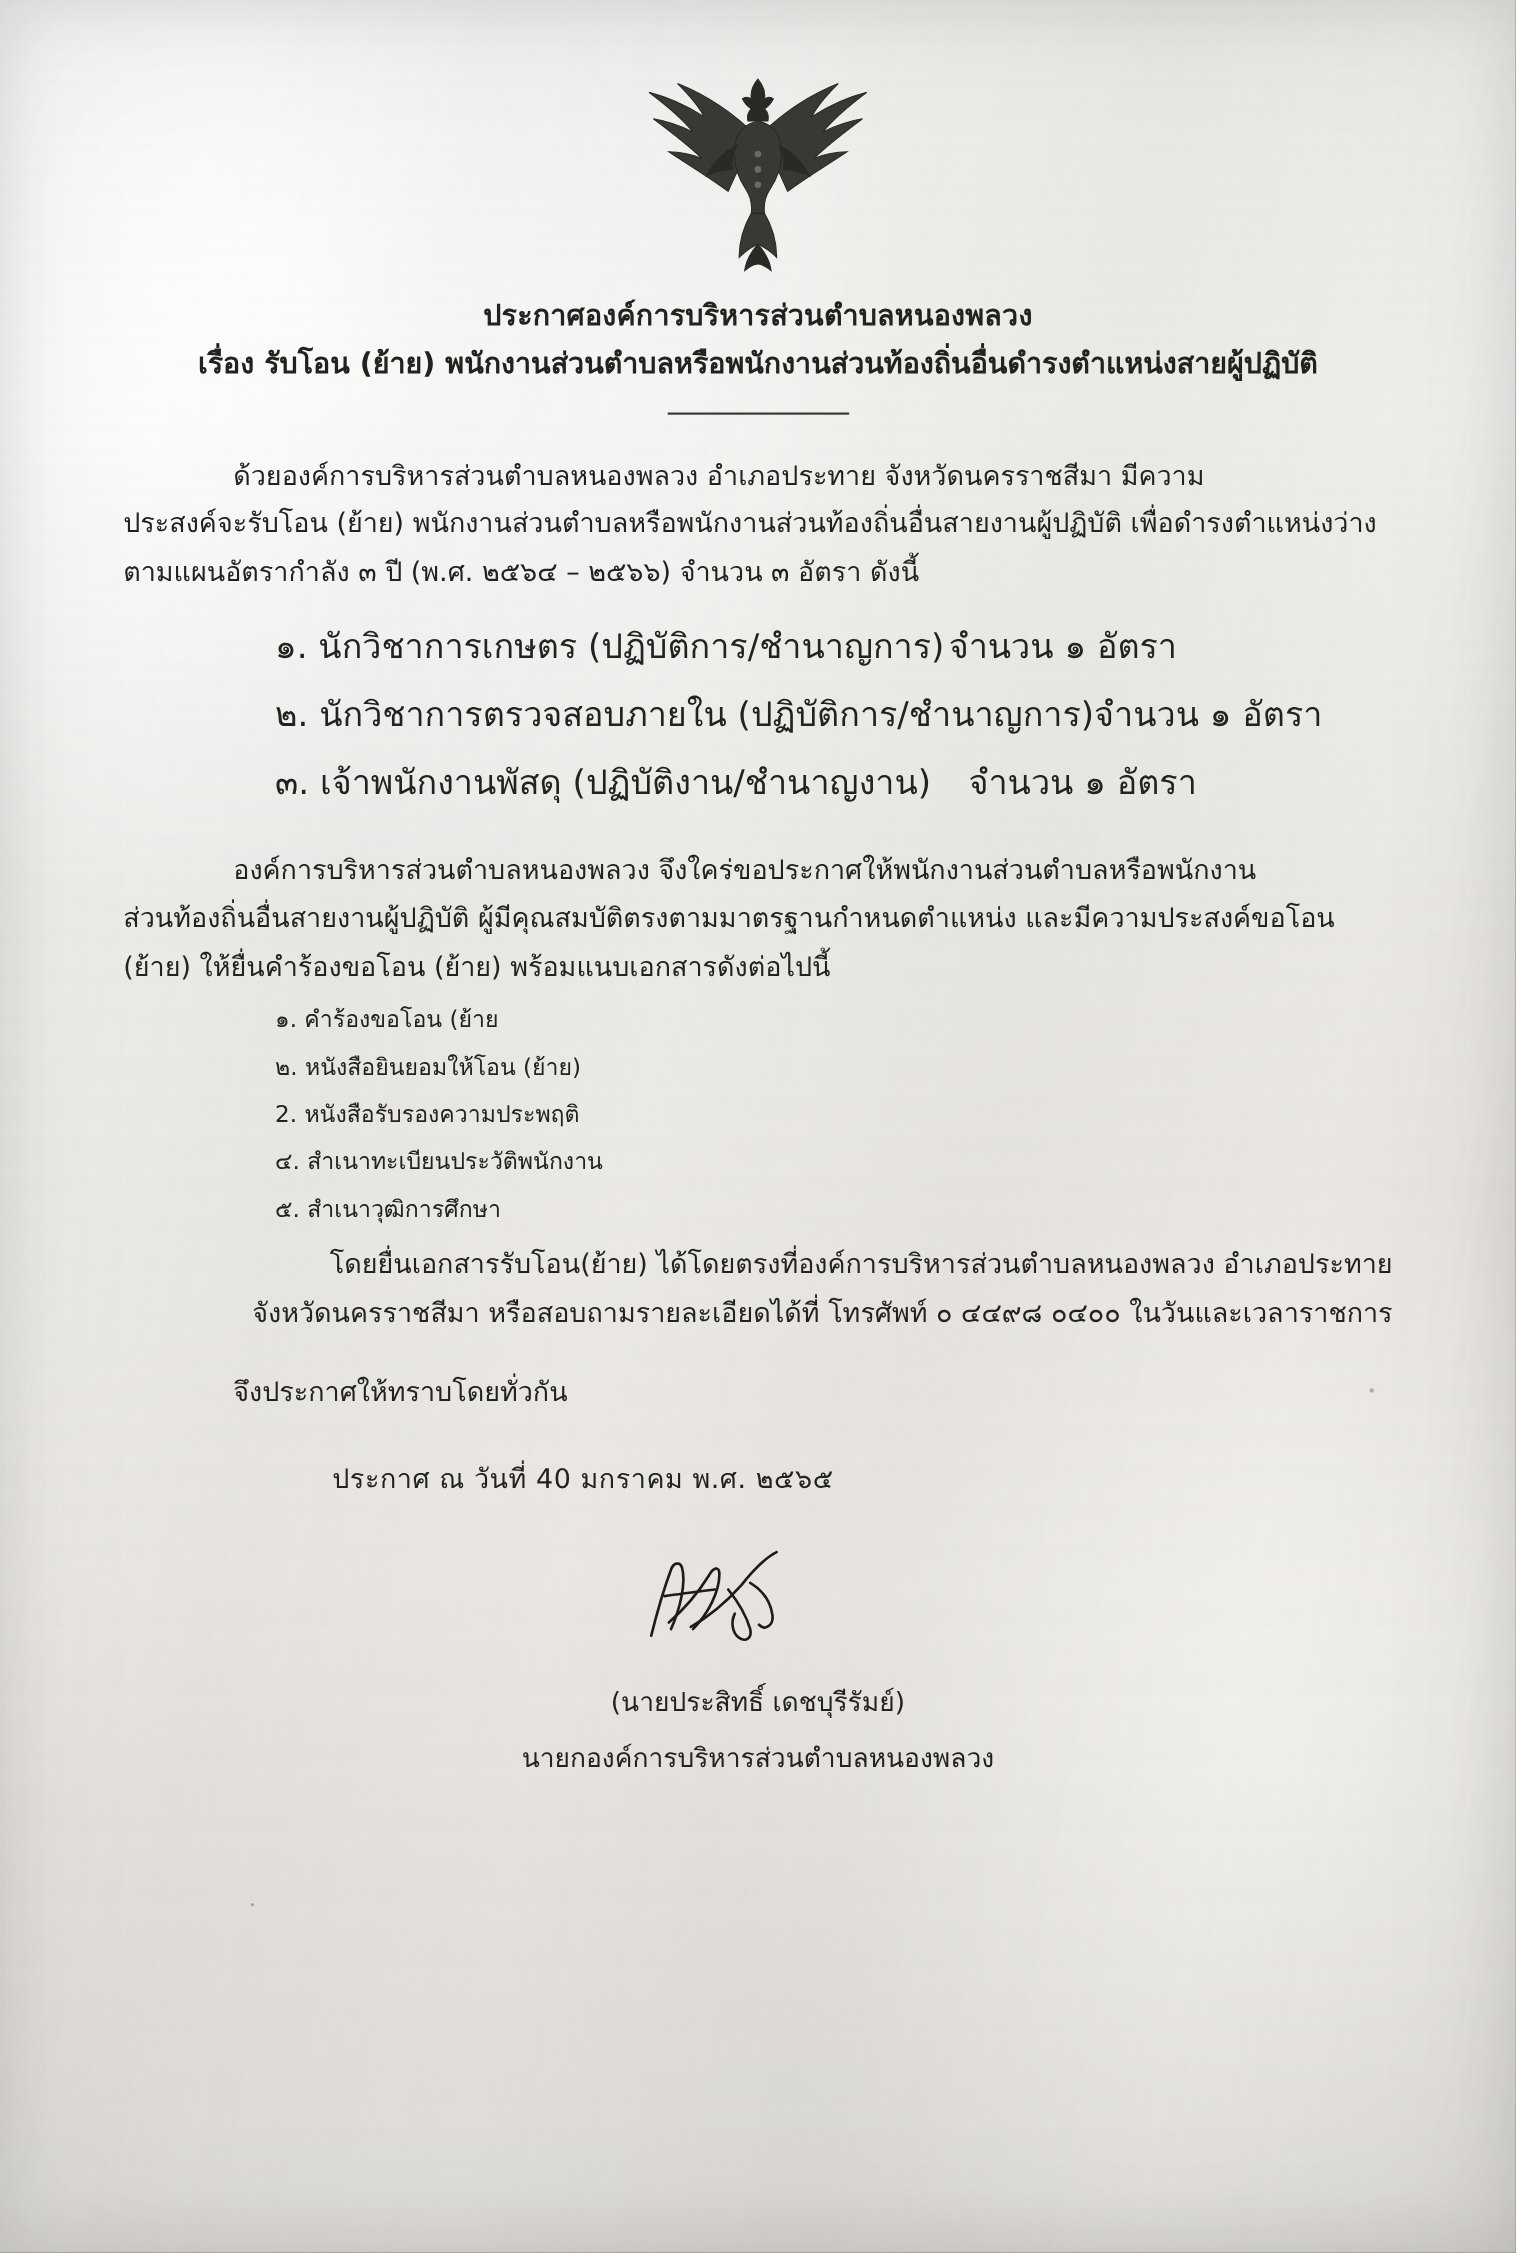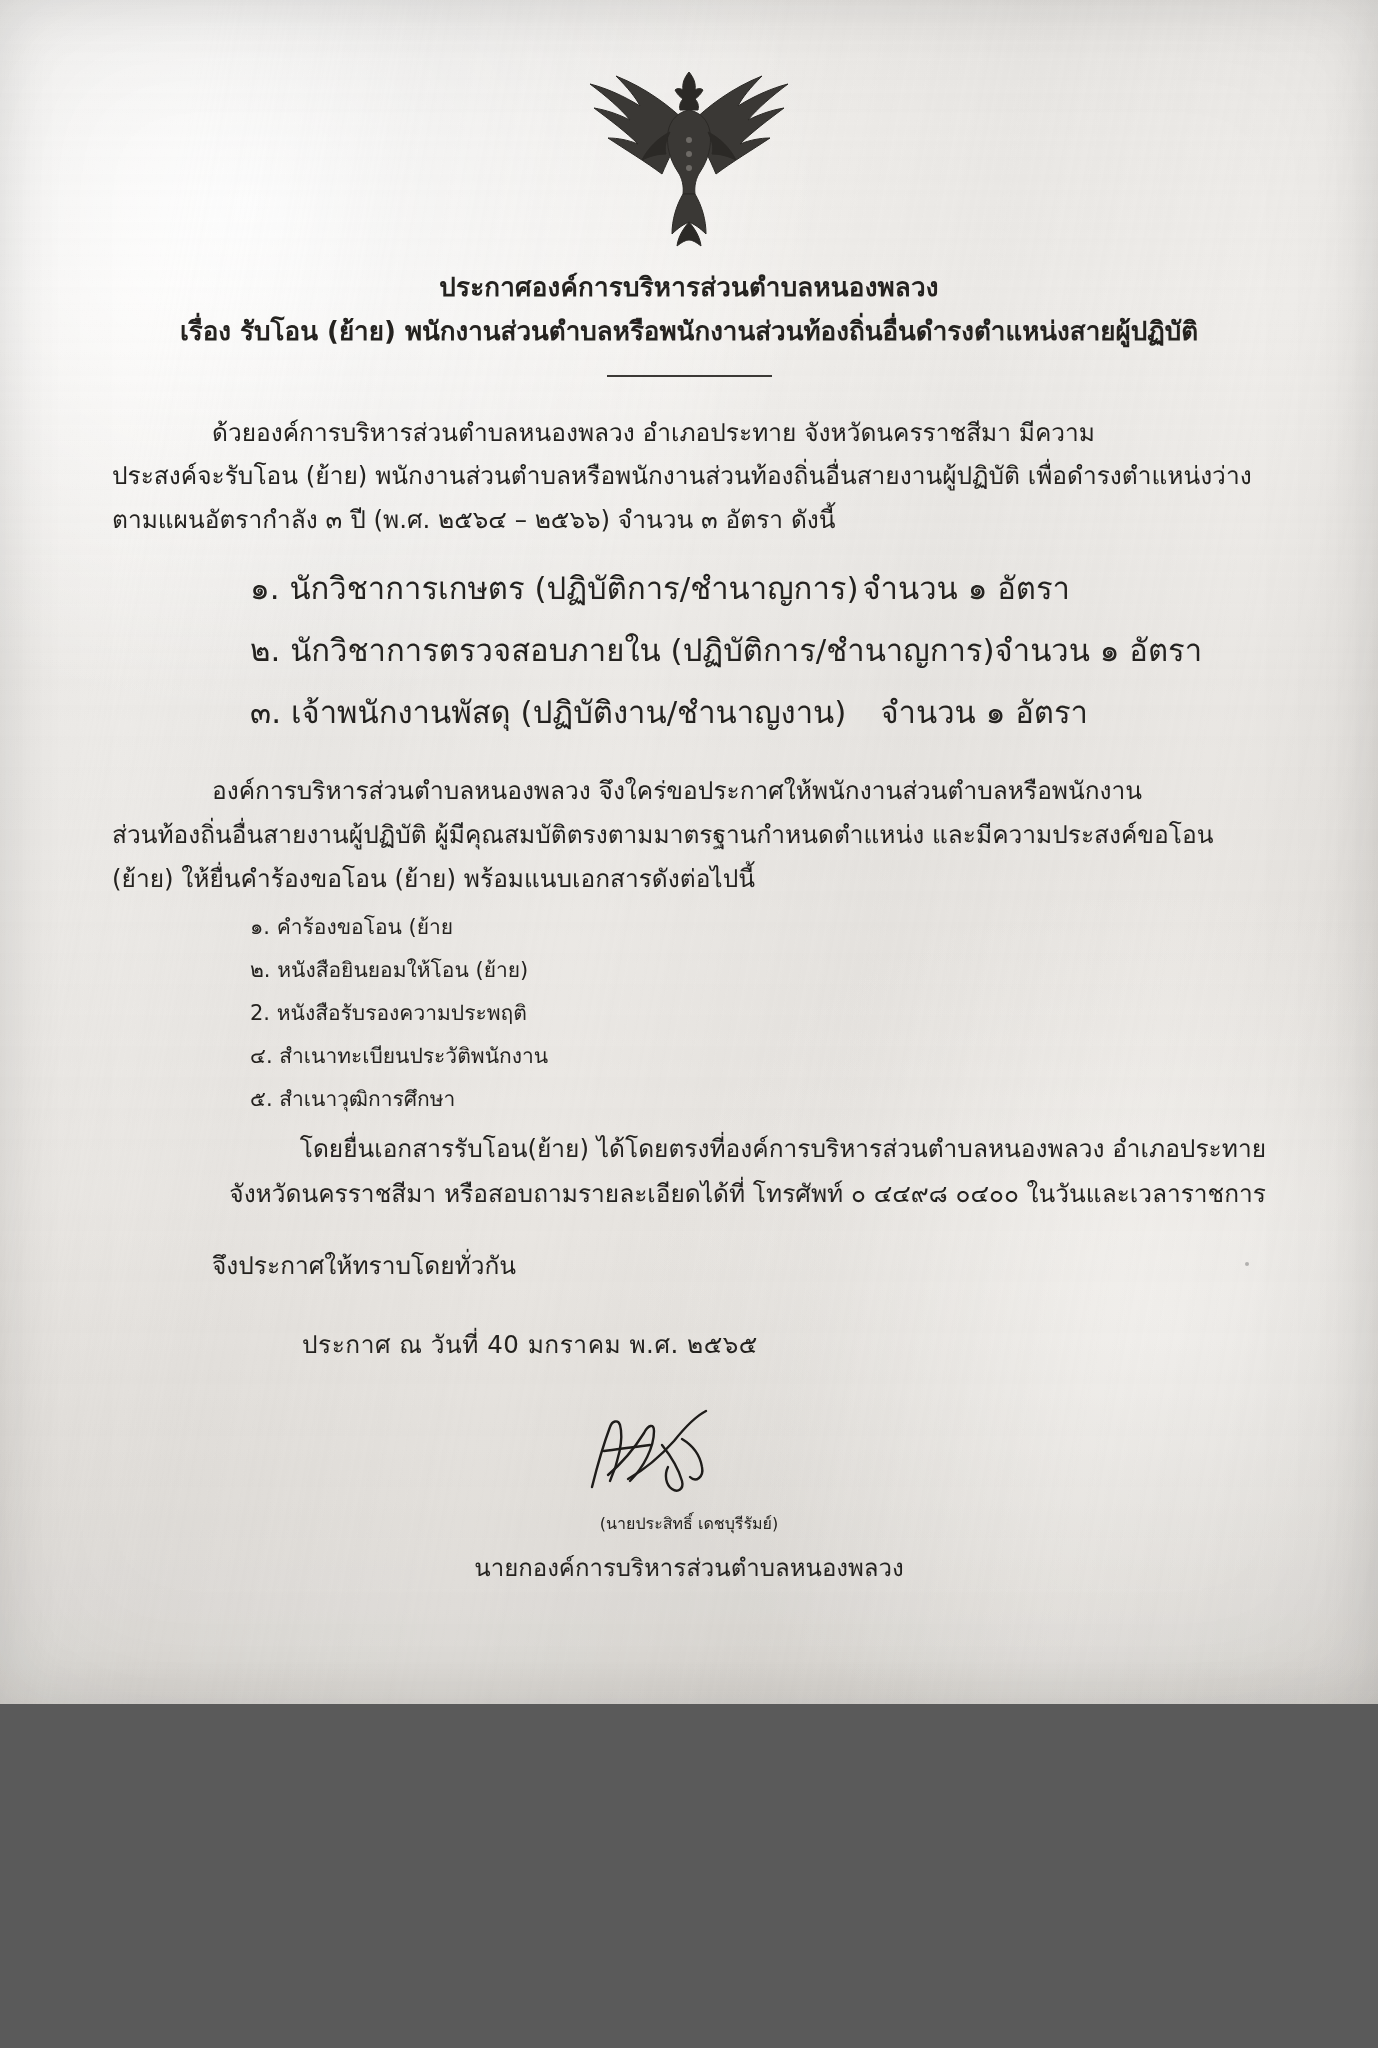--- a/index.html
+++ b/index.html
@@ -4,21 +4,21 @@
 <title>ประกาศองค์การบริหารส่วนตำบลหนองพลวง</title>
 <style>
   html, body {
     margin: 0;
     padding: 0;
     background: #5a5a5a;
   }
   .page {
     position: relative;
     width: 1378px;
-    height: 1704px;
+    height: 2048px;
     margin: 0 auto;
     background:
       radial-gradient(ellipse 70% 50% at 18% 12%, #ffffff 0%, rgba(255,255,255,0) 60%),
       radial-gradient(ellipse 60% 40% at 85% 78%, #f3f1ee 0%, rgba(243,241,238,0) 65%),
       linear-gradient(160deg, #f6f4f1 0%, #efedea 35%, #e9e6e2 65%, #e4e1dc 100%);
     overflow: hidden;
     font-family: "DejaVu Sans", "Liberation Sans", sans-serif;
     color: #24221f;
   }
   
@@ -156,22 +156,22 @@
     text-align: center;
   }
   .signature {
     height: 104px;
     display: flex;
     justify-content: center;
     align-items: flex-end;
   }
   .signature svg { display: block; margin-right: 40px; }
   .signer-name {
-    font-size: 16px;
-    margin-top: 6px;
+    font-size: 24px;
+    margin-top: 22px;
   }
   .signer-title {
     font-size: 24px;
     margin-top: 12px;
   }
 
   .speck {
     position: absolute;
     background: rgba(0,0,0,0.25);
     border-radius: 50%;

